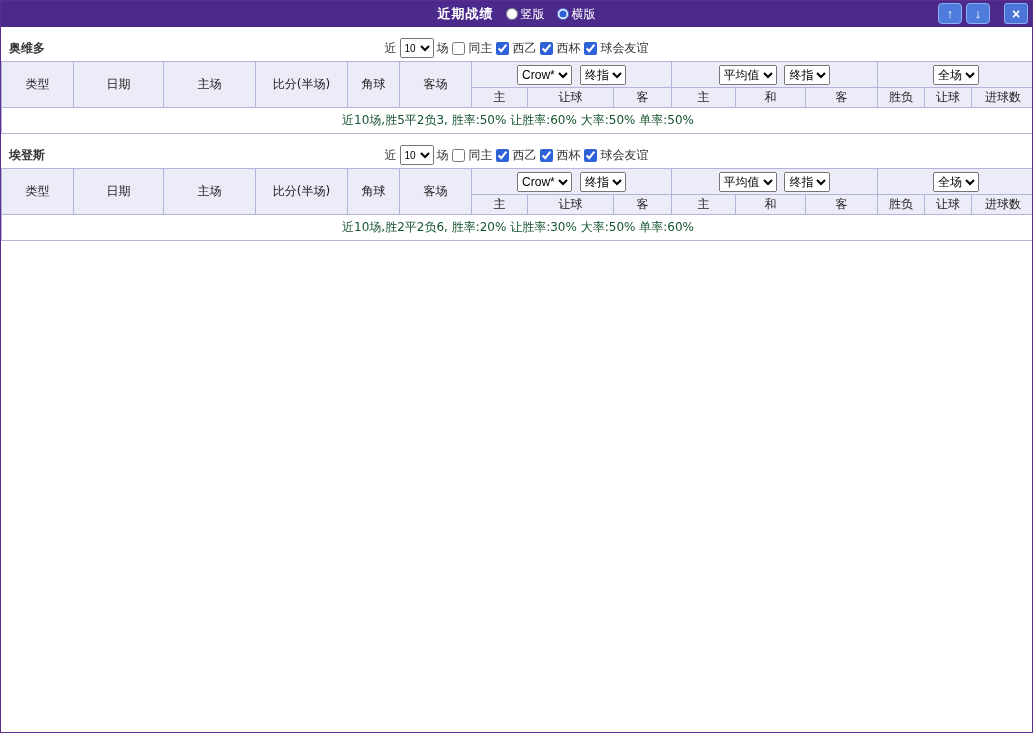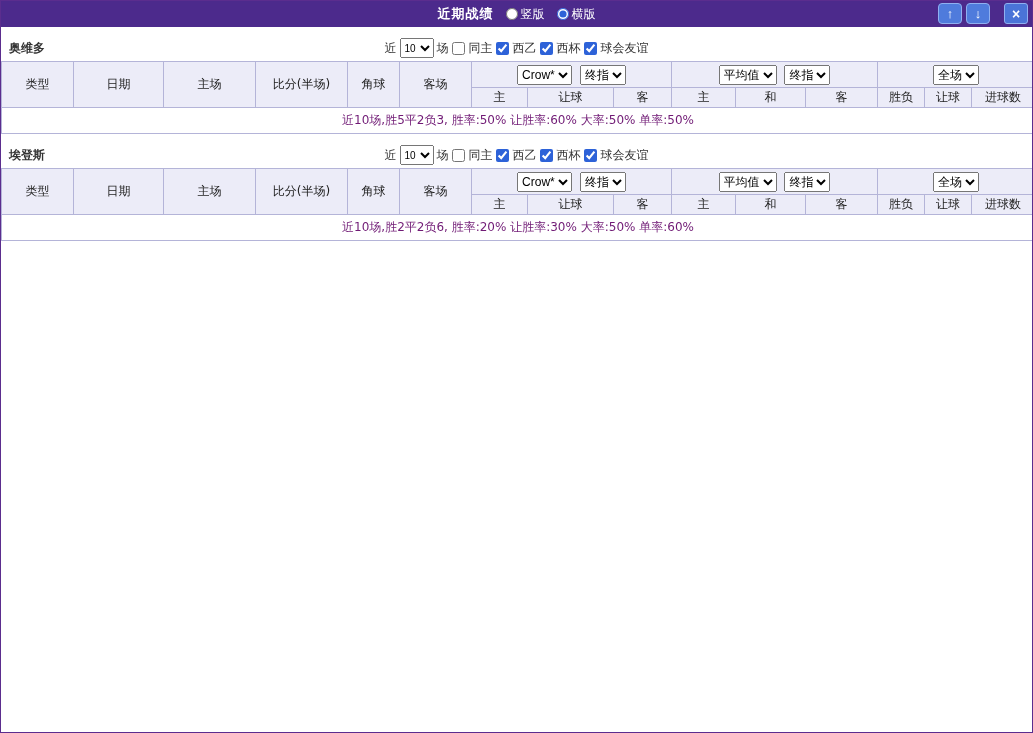--- a/index.html
+++ b/index.html
@@ -22,21 +22,21 @@
   .filter-group select{font-size:10px;height:20px;}
   .chk{display:inline-flex;align-items:center;gap:4px;cursor:pointer;}
   .chk input{accent-color:#2d62d8;width:13px;height:13px;}
   
   table{border-collapse:collapse;width:1033px;table-layout:fixed;}
   th,td{border:1px solid #b4b4d8;text-align:center;height:25px;overflow:hidden;white-space:nowrap;font-size:12px;font-weight:normal;}
   thead th{background:#ececf8;color:#222;}
   thead tr.hdr-top th{height:26px;}
   thead tr.hdr-sub th{height:20px;}
   thead select{font-size:12px;height:20px;margin:0 2px;}
-  tfoot td{height:26px;color:#701a75;border:1px solid #b4b4d8;}
+  tfoot td{height:26px;color:#14532d;border:1px solid #b4b4d8;}
   .section{margin-top:8px;}
 </style>
 </head>
 <body>
 
 <div class="page">
 
   <div class="titlebar">
     <div class="title-group">
       <span class="title">近期战绩</span>

